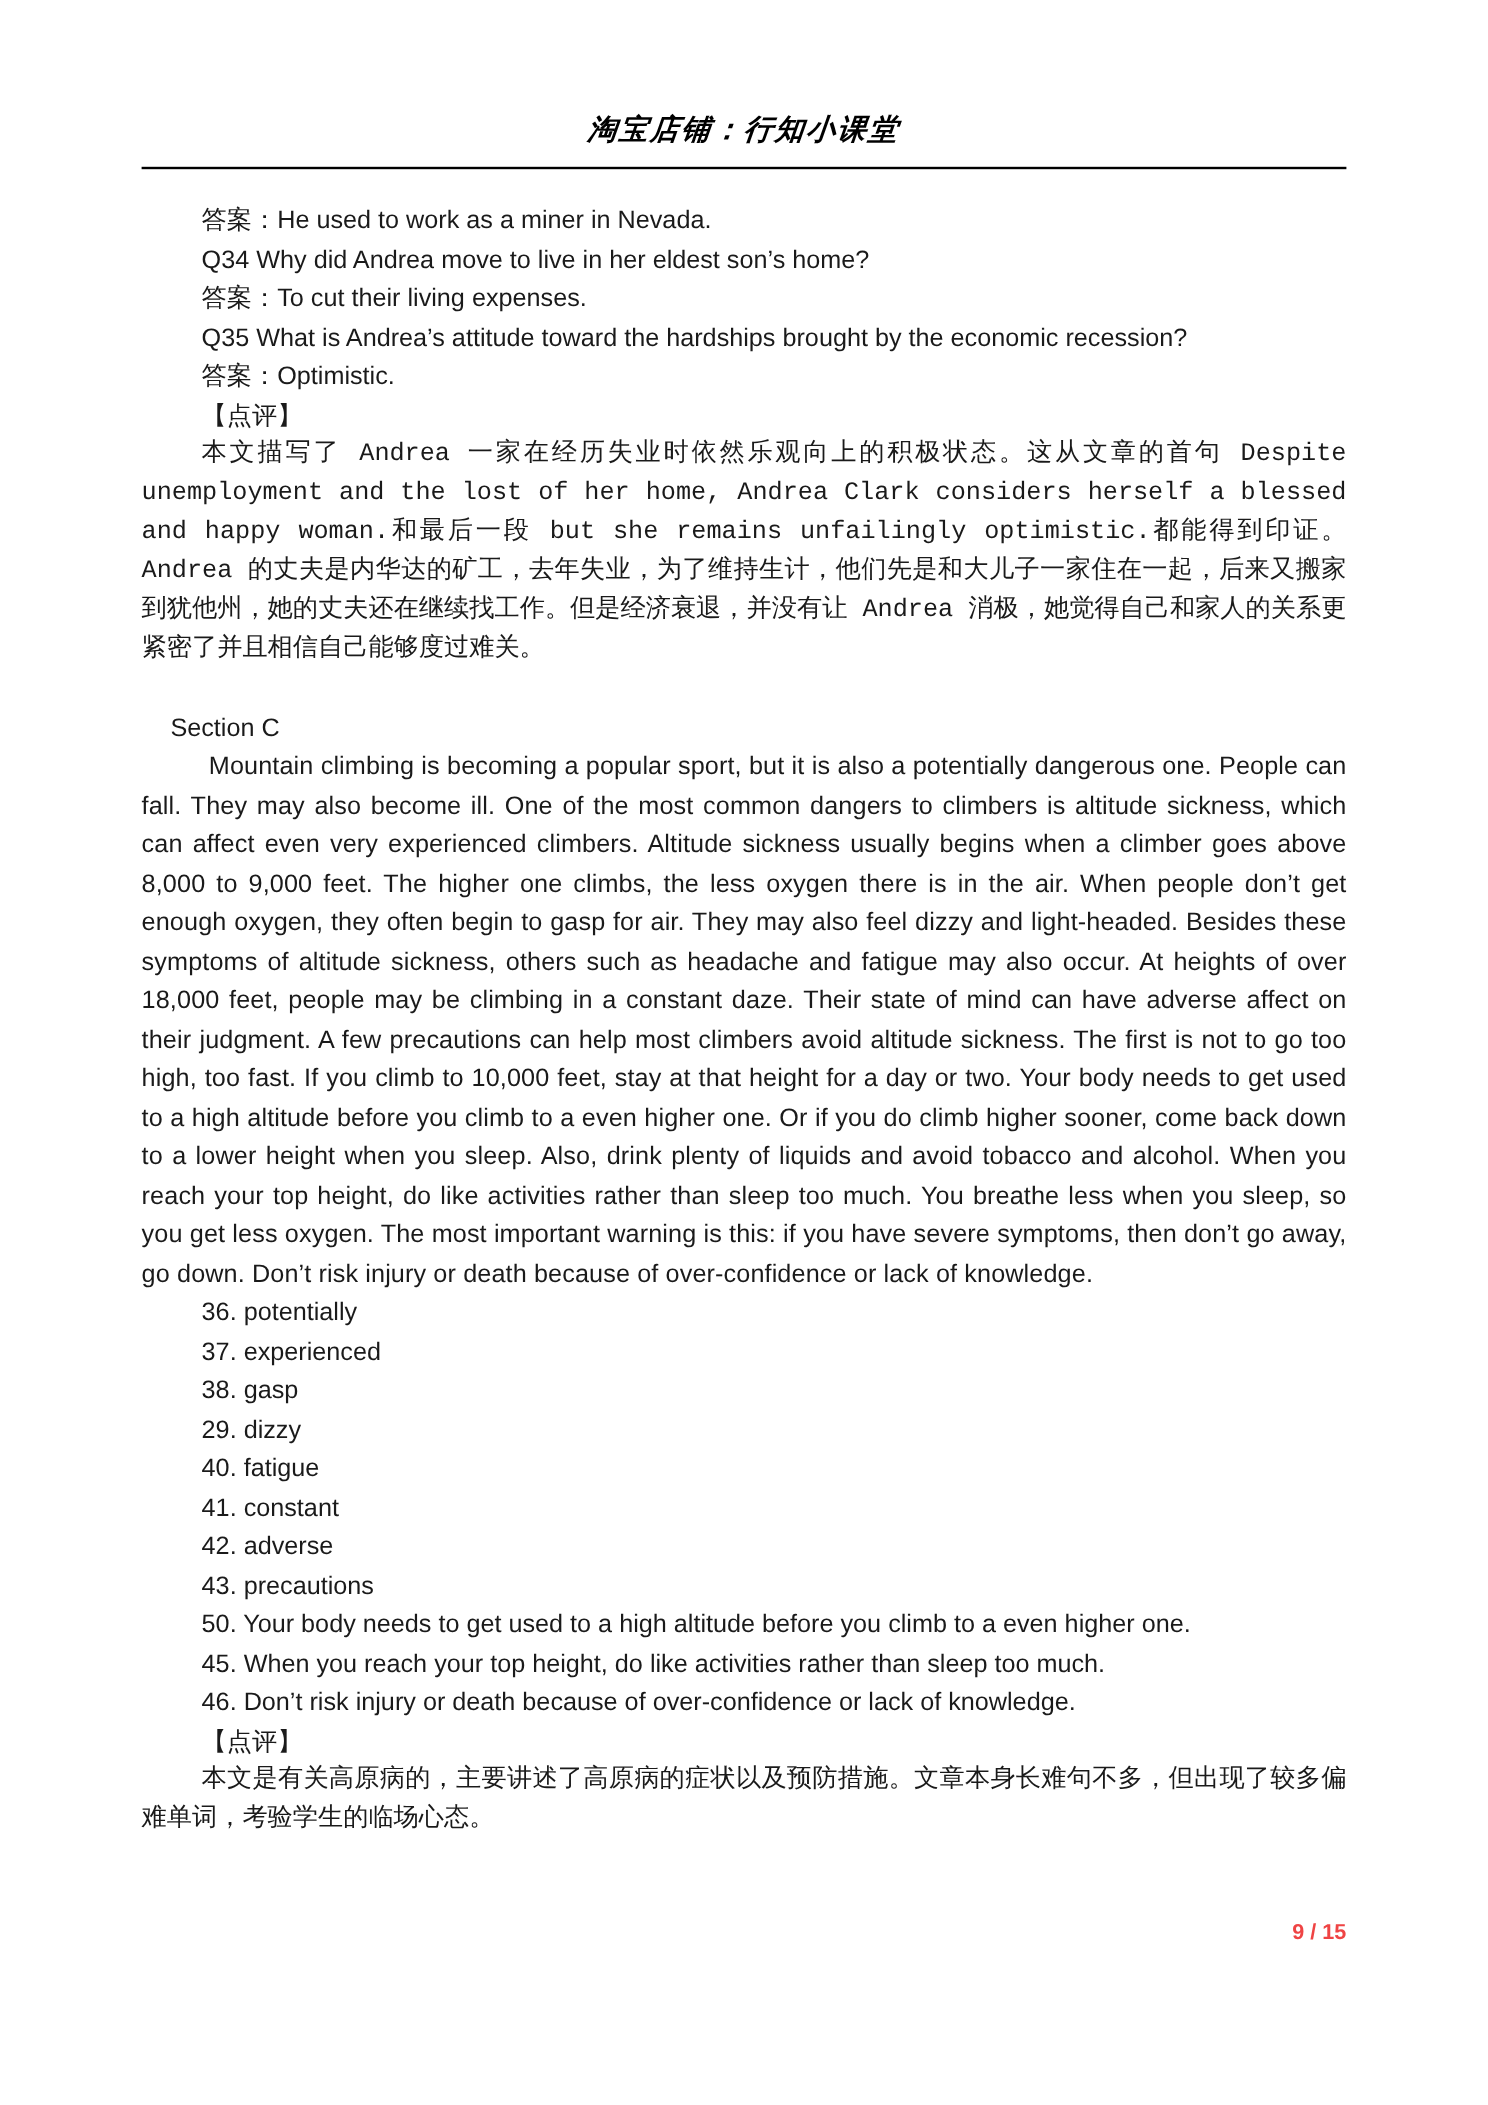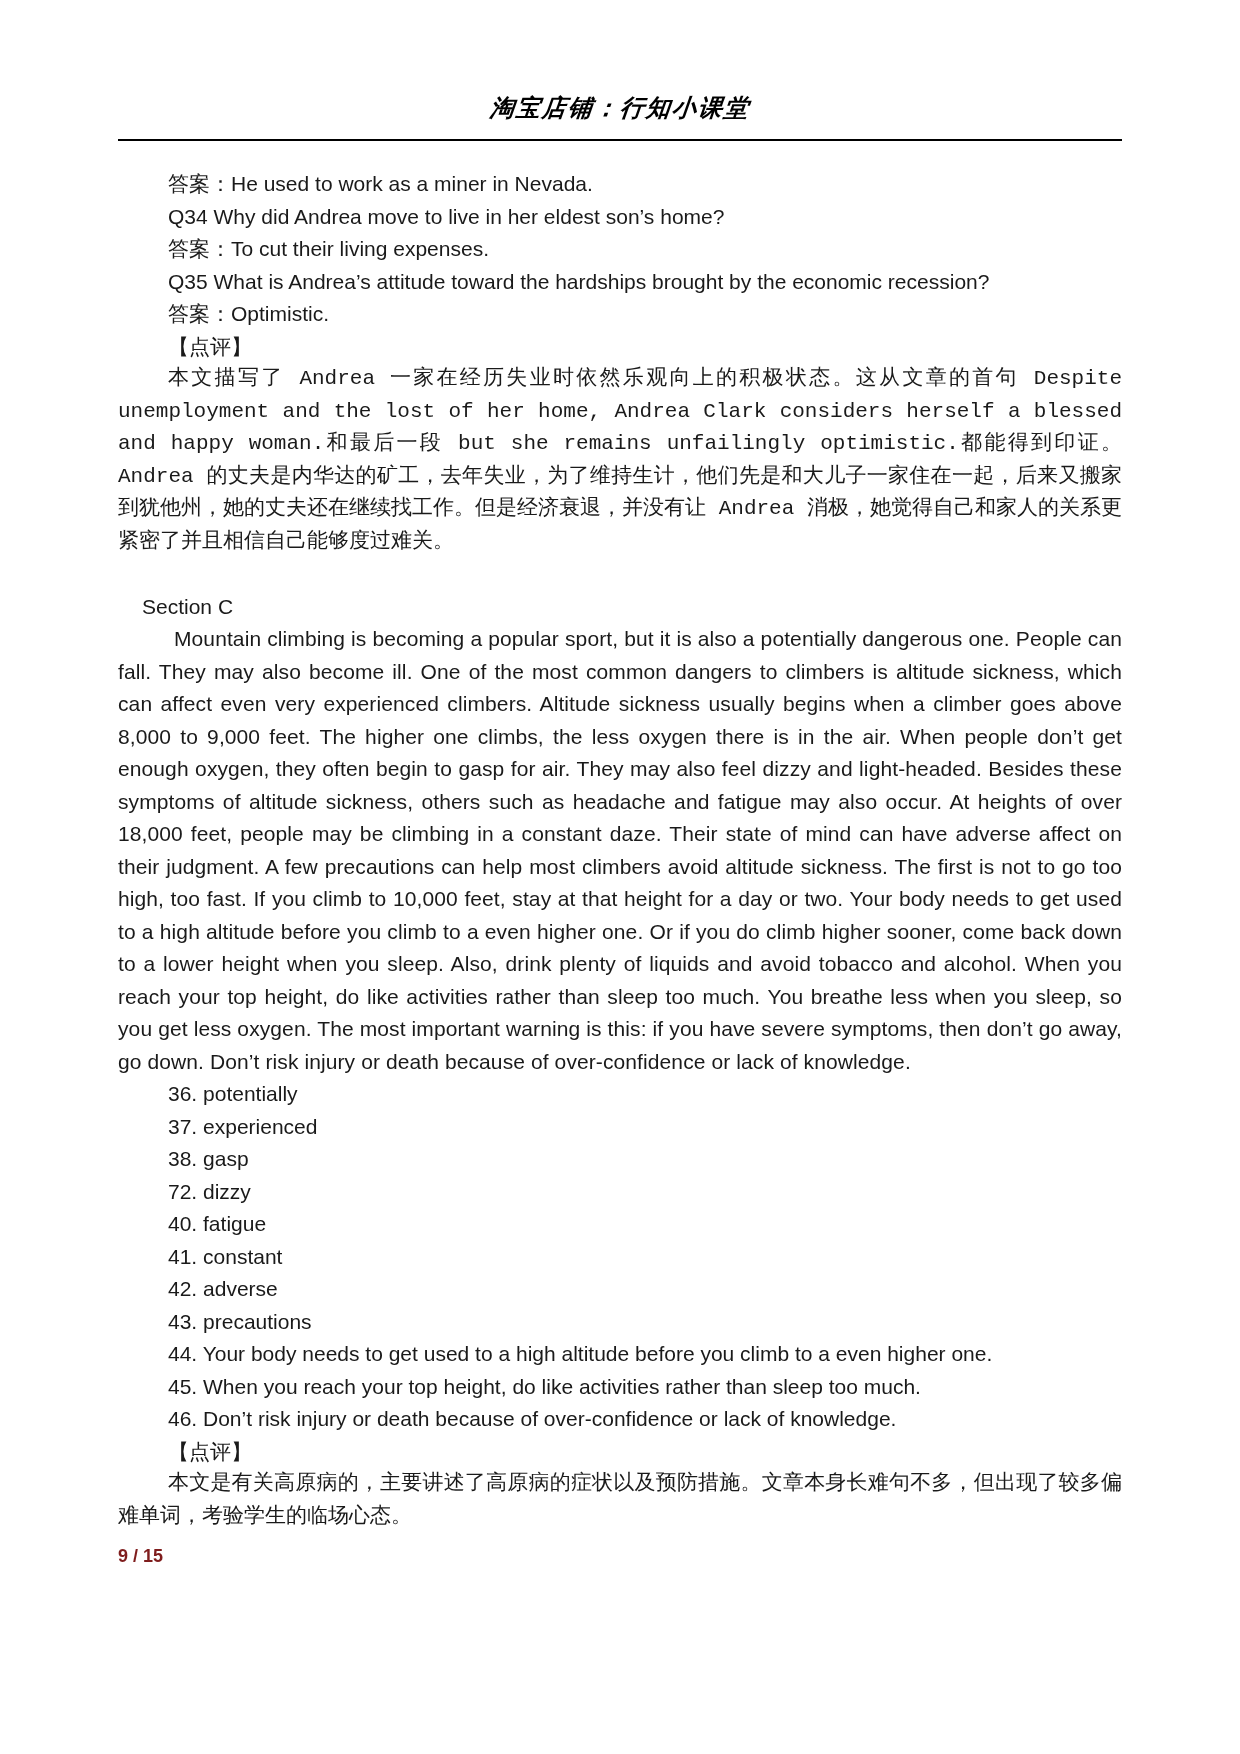--- a/index.html
+++ b/index.html
@@ -65,26 +65,26 @@
     }
     .mc-para {
       text-align: justify;
       text-indent: 56px;
       margin: 0;
       letter-spacing: 0.1px;
     }
     .page-number {
       position: absolute;
       left: 118px;
-      top: 1546px;
+      top: 1600px;
       width: 1004px;
-      text-align: left;
+      text-align: right;
       font-size: 18px;
       font-weight: bold;
-      color: #7f1d1d;
+      color: #ef4444;
     }
   </style>
 </head>
 <body>
 
 <div class="page-header">淘宝店铺：行知小课堂</div>
 <div class="header-rule"></div>
 
 <div class="content">
 
@@ -104,26 +104,26 @@
   <div class="gap"></div>
 
   <div>
     <div class="line section-title">Section C</div>
     <p class="mc-para">Mountain climbing is becoming a popular sport, but it is also a potentially dangerous one. People can fall. They may also become ill. One of the most common dangers to climbers is altitude sickness, which can affect even very experienced climbers. Altitude sickness usually begins when a climber goes above 8,000 to 9,000 feet. The higher one climbs, the less oxygen there is in the air. When people don’t get enough oxygen, they often begin to gasp for air. They may also feel dizzy and light-headed. Besides these symptoms of altitude sickness, others such as headache and fatigue may also occur. At heights of over 18,000 feet, people may be climbing in a constant daze. Their state of mind can have adverse affect on their judgment. A few precautions can help most climbers avoid altitude sickness. The first is not to go too high, too fast. If you climb to 10,000 feet, stay at that height for a day or two. Your body needs to get used to a high altitude before you climb to a even higher one. Or if you do climb higher sooner, come back down to a lower height when you sleep. Also, drink plenty of liquids and avoid tobacco and alcohol. When you reach your top height, do like activities rather than sleep too much. You breathe less when you sleep, so you get less oxygen. The most important warning is this: if you have severe symptoms, then don’t go away, go down. Don’t risk injury or death because of over-confidence or lack of knowledge.</p>
 
     <div>
       <div class="line ind">36. potentially</div>
       <div class="line ind">37. experienced</div>
       <div class="line ind">38. gasp</div>
-      <div class="line ind">72. dizzy</div>
+      <div class="line ind">29. dizzy</div>
       <div class="line ind">40. fatigue</div>
       <div class="line ind">41. constant</div>
       <div class="line ind">42. adverse</div>
       <div class="line ind">43. precautions</div>
-      <div class="line ind">44. Your body needs to get used to a high altitude before you climb to a even higher one.</div>
+      <div class="line ind">50. Your body needs to get used to a high altitude before you climb to a even higher one.</div>
       <div class="line ind">45. When you reach your top height, do like activities rather than sleep too much.</div>
       <div class="line ind">46. Don’t risk injury or death because of over-confidence or lack of knowledge.</div>
     </div>
   </div>
 
   <div>
     <div class="line ind">【点评】</div>
     <p class="para">本文是有关高原病的，主要讲述了高原病的症状以及预防措施。文章本身长难句不多，但出现了较多偏难单词，考验学生的临场心态。</p>
   </div>
 

